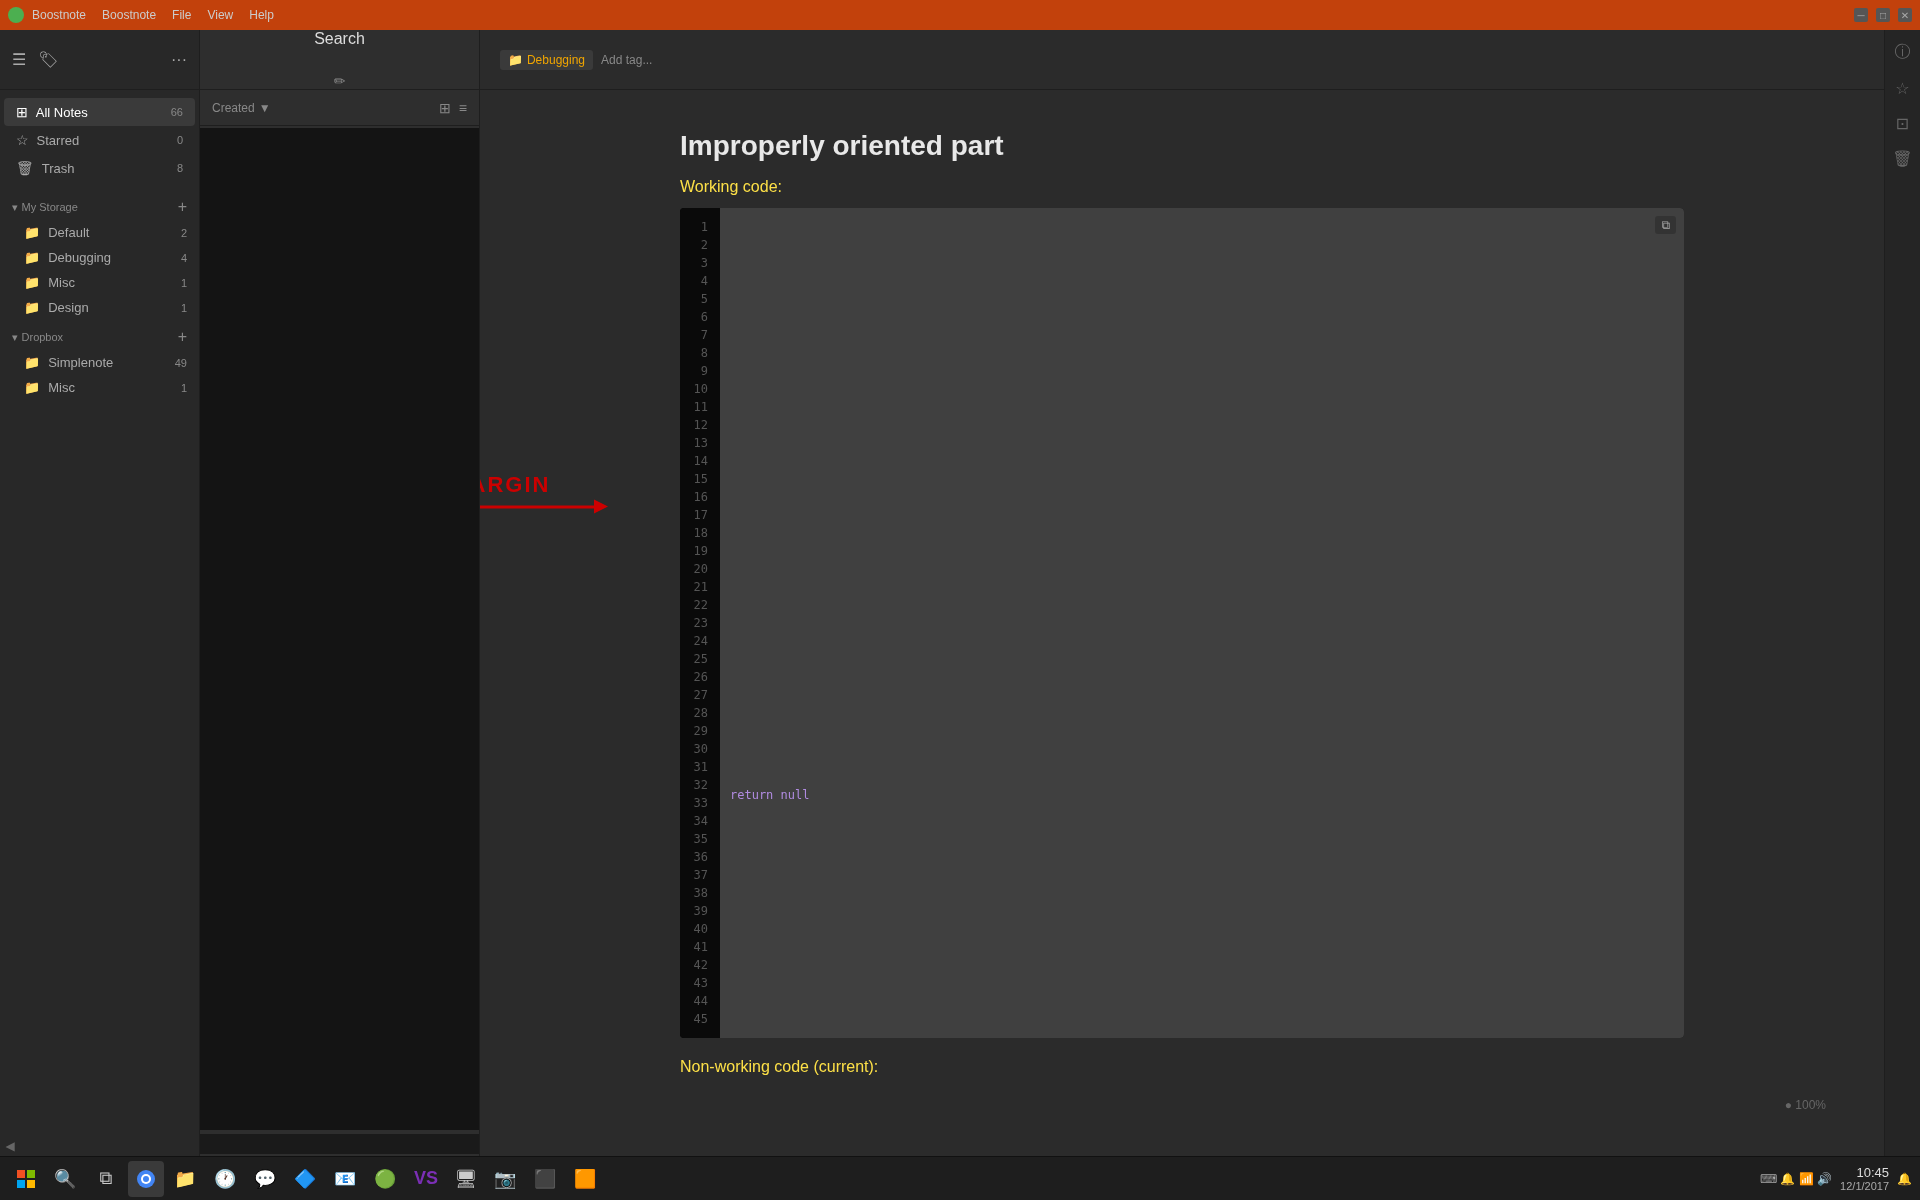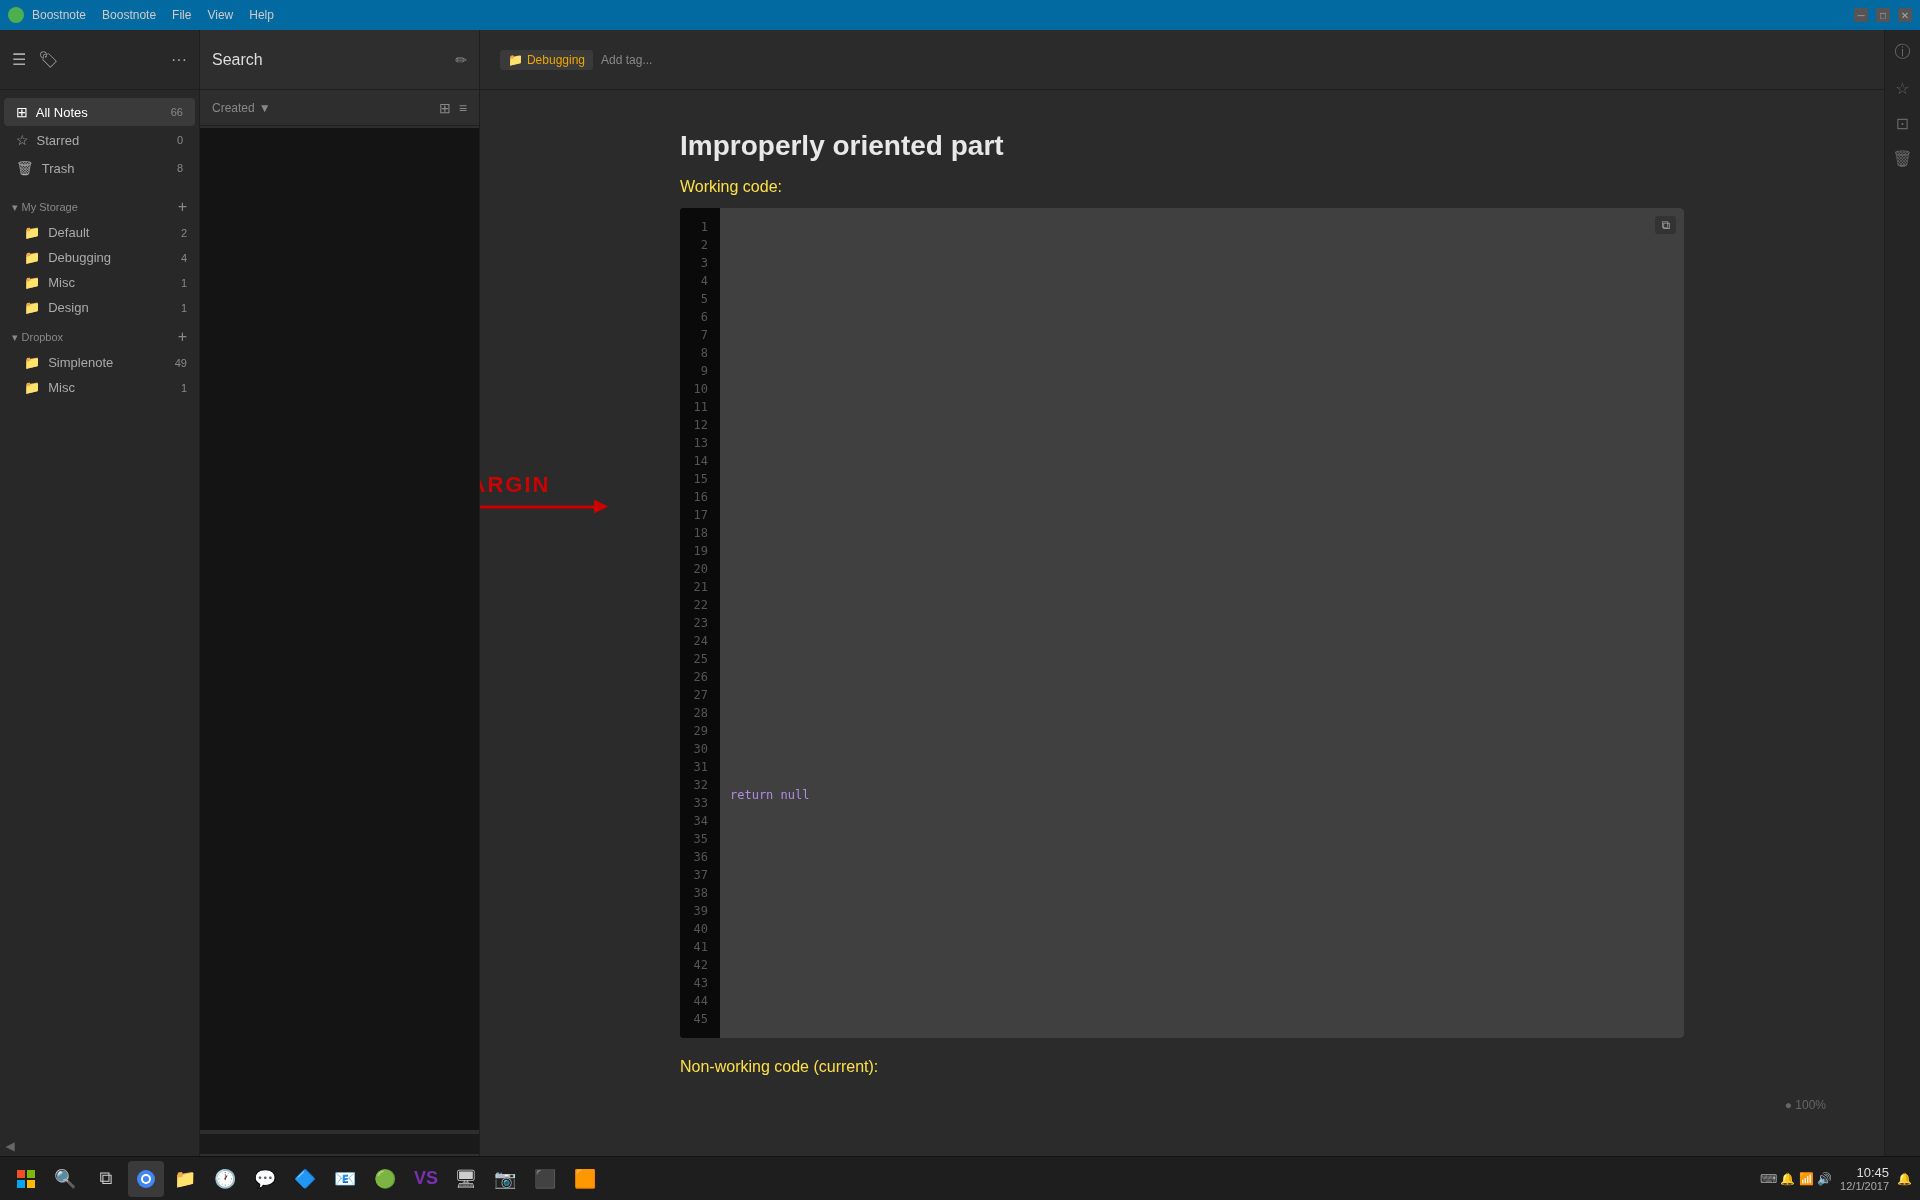--- a/index.html
+++ b/index.html
@@ -10,21 +10,21 @@
       font-family: -apple-system, BlinkMacSystemFont, 'Segoe UI', sans-serif;
       background: #2b2b2b;
       color: #ccc;
       display: flex;
       flex-direction: column;
     }
 
     
     .titlebar {
       height: 30px;
-      background: #0369a1;
+      background: #c2410c;
       display: flex;
       align-items: center;
       justify-content: space-between;
       padding: 0 8px;
       flex-shrink: 0;
     }
     .titlebar-left {
       display: flex;
       align-items: center;
       gap: 8px;
@@ -178,20 +178,21 @@
       flex-shrink: 0;
       border-right: 1px solid #1e1e1e;
     }
     .note-list-header {
       height: 60px;
       display: flex;
       align-items: center;
       padding: 0 12px;
       border-bottom: 1px solid #1e1e1e;
       gap: 8px;
+      flex-direction: column;
     }
     .note-list-search-label {
       font-size: 16px;
       color: #ddd;
       font-weight: 500;
       flex: 1;
     }
     .note-list-header-icon {
       font-size: 14px;
       color: #888;

